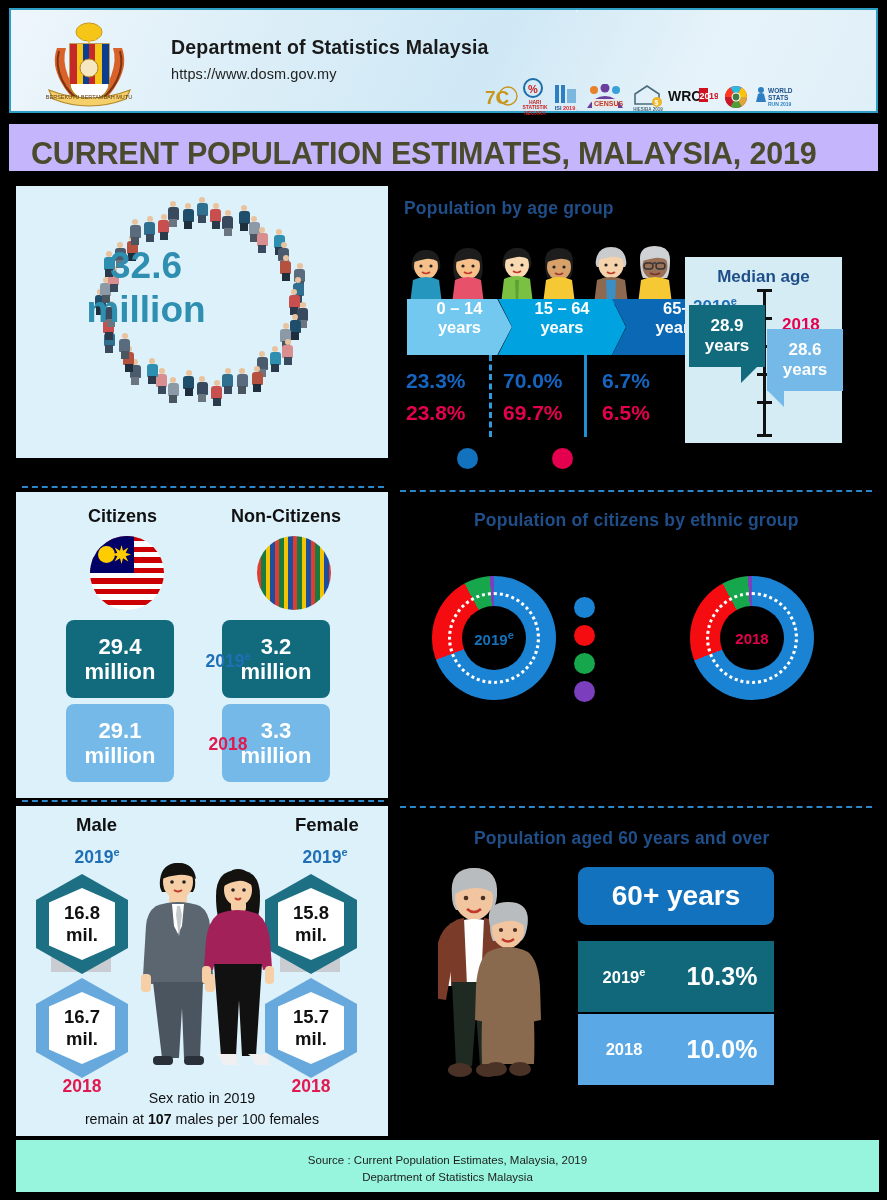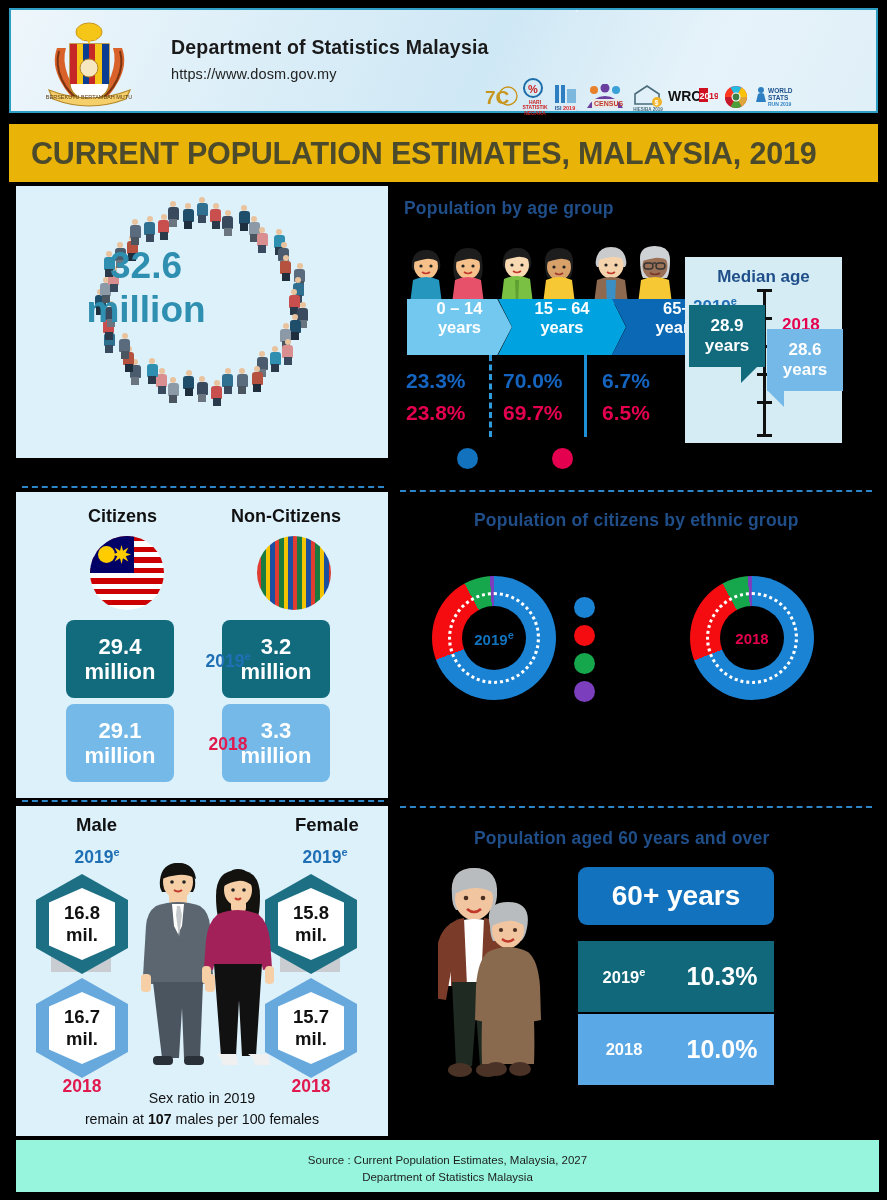--- a/index.html
+++ b/index.html
@@ -22,21 +22,21 @@
   .sico svg{display:block;}
   .fb{background:#3b5998;} .tw{background:#55acee;}
   .ig{background:radial-gradient(circle at 28% 88%,#fdd974 0%,#f08b3a 22%,#e0366f 52%,#c32aa3 72%,#7b37c6 100%);}
   .yt{background:#e8112d;}
   .handle{font-size:20.5px;color:#2f3b47;margin-left:7px;letter-spacing:.2px;}
   .logo-strip{position:absolute;left:472px;top:66px;width:395px;height:42px;display:flex;align-items:center;gap:3px;z-index:3;}
   .lg{height:38px;display:flex;flex-direction:column;align-items:center;justify-content:center;
       font-size:6px;line-height:1.02;text-align:center;font-weight:bold;}
 
   
-  .titlebar{position:absolute;left:9px;top:124px;width:869px;height:58px;background:#eab308;}
+  .titlebar{position:absolute;left:9px;top:124px;width:869px;height:47px;background:#c4b5fd;}
   .titlebar h1{margin:0;font-size:30.5px;font-weight:bold;color:#4c4a2c;line-height:58px;
     padding-left:22px;letter-spacing:-.2px;white-space:nowrap;}
 
   
   .lp{position:absolute;left:16px;background:#ddf1fb;}
   .p1{top:186px;width:372px;height:272px;}
   .p2{top:492px;width:372px;height:306px;}
   .p3{top:806px;width:372px;height:330px;}
   .rp{position:absolute;left:396px;width:483px;background:#000;}
   .r1{top:186px;height:296px;}
@@ -778,15 +778,15 @@
     <span class="vl">10.0%</span>
   </div>
 </div>
 
 <div class="dash-h" style="left:22px;top:486px;width:362px;"></div>
 <div class="dash-h" style="left:22px;top:800px;width:362px;"></div>
 <div class="dash-h" style="left:400px;top:490px;width:472px;"></div>
 <div class="dash-h" style="left:400px;top:806px;width:472px;"></div>
 
 <div class="footer">
-  <div class="f1">Source : Current Population Estimates, Malaysia, 2027</div>
+  <div class="f1">Source : Current Population Estimates, Malaysia, 2019</div>
   <div>Department of Statistics Malaysia</div>
 </div>
 
 </body></html>

